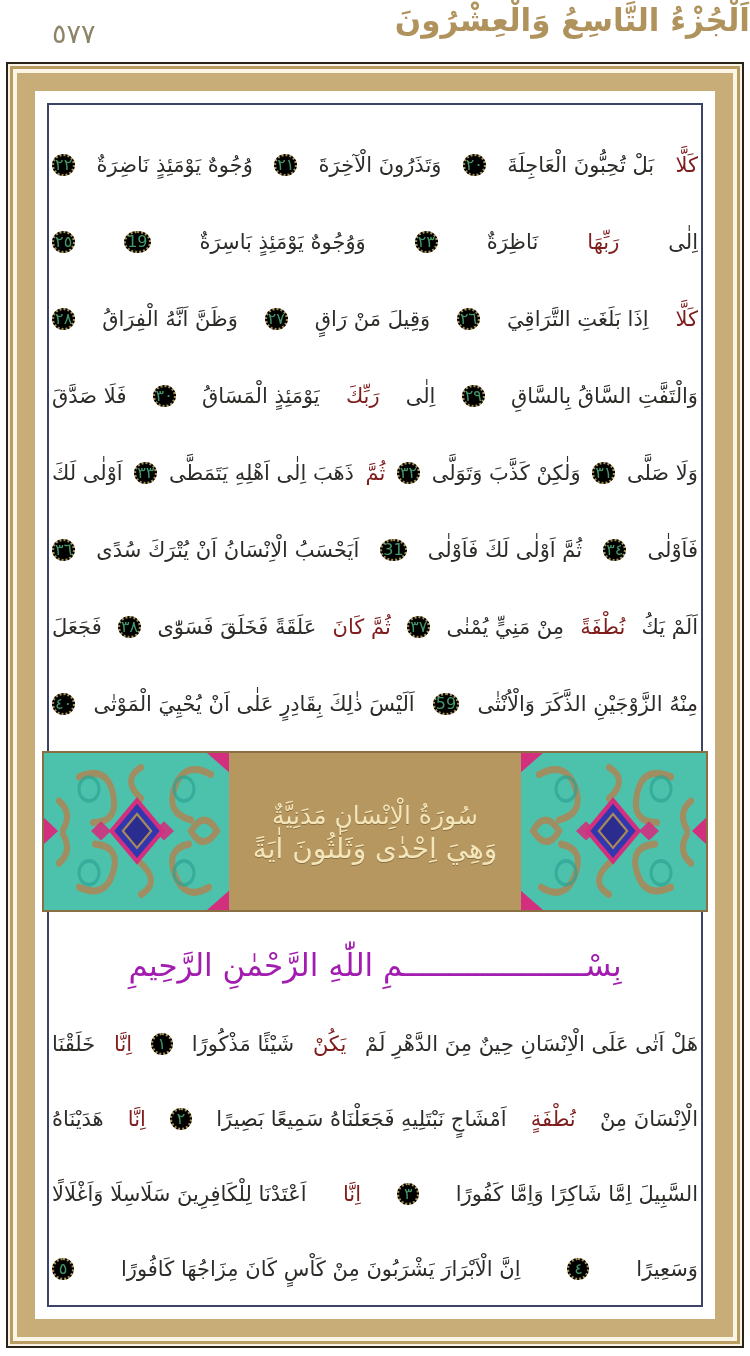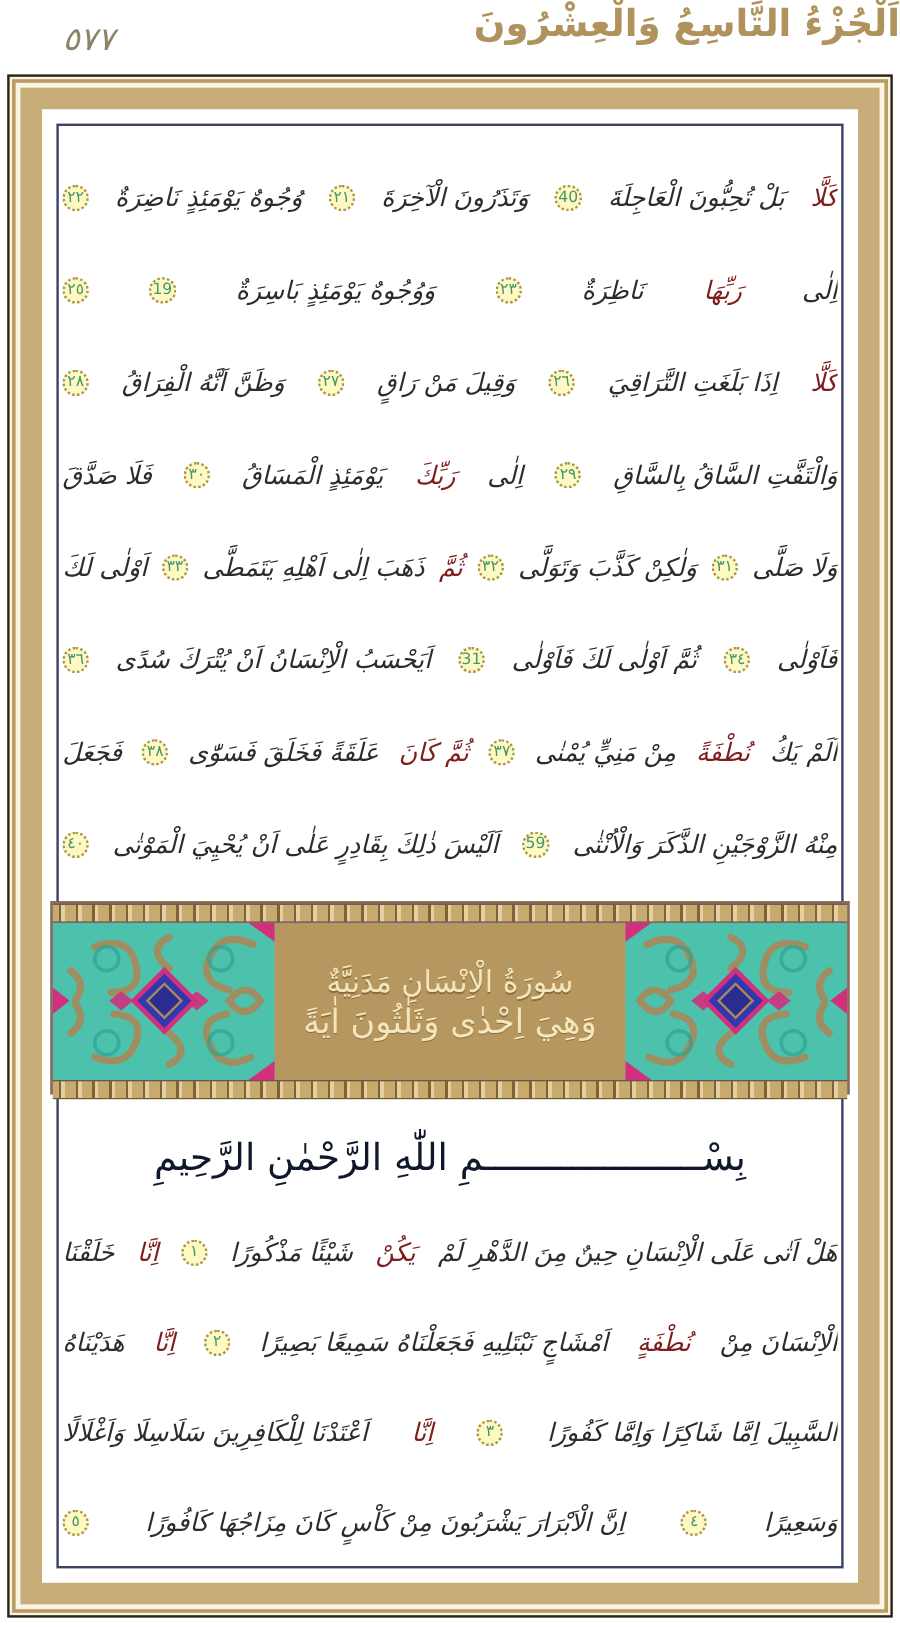--- a/index.html
+++ b/index.html
@@ -9,21 +9,21 @@
     overflow:hidden;
   }
   
   .juz-title{
     position:absolute;top:2px;left:0;right:0;text-align:right;
     font-size:31px;font-weight:bold;color:#b0925c;letter-spacing:1px;
     direction:rtl;
   }
   .page-number{
     position:absolute;top:18px;left:52px;
-    font-size:27px;color:#8d8468;letter-spacing:3px;direction:ltr;font-style:italic;
+    font-size:27px;color:#8d8468;letter-spacing:3px;direction:ltr;
   }
   
   .frame{
     position:absolute;left:6px;top:62px;width:738px;height:1286px;
     box-sizing:border-box;border:2px solid #2a2317;background:#f8f3e2;
     padding:2px;
   }
   .frame-gold{
     box-sizing:border-box;width:100%;height:100%;
     border:3px solid #b99c62;background:#faf5e4;padding:4px;
@@ -38,74 +38,74 @@
   }
   
   .lines-top{position:absolute;left:52px;width:646px;top:126px;}
   .lines-bottom{position:absolute;left:52px;width:646px;top:1006px;}
   .qline{
     height:77px;display:flex;align-items:center;justify-content:space-between;
     direction:rtl;white-space:nowrap;overflow:hidden;
     font-size:21px;color:#2e2c29;
   }
   .lines-bottom .qline{height:75px;}
-  .seg{white-space:nowrap;font-style:italic;}
+  .seg{white-space:nowrap;}
   .seg.red{color:#7f1d1d;}
   .vm{
     display:inline-block;box-sizing:border-box;min-width:22px;height:22px;
-    border-radius:50%;background:#fef9c3;border:2px dotted #a79353;
-    color:#43976b;font-size:13px;line-height:18px;text-align:center;
+    border-radius:50%;background:#000000;border:2px dotted #a79353;
+    color:#43976b;font-size:16px;line-height:18px;text-align:center;
     flex:0 0 auto;padding:0 1px;
   }
   
   .band{
     position:absolute;left:42px;width:666px;top:751px;height:161px;
-    box-sizing:border-box;border:2px solid #8a6f42;background:#8b5cf6;
-    display:flex;flex-direction:column;
+    box-sizing:border-box;border:2px solid #8a6f42;background:#ef4444;
+    display:flex;flex-direction:row;
   }
   .chain{
     height:14px;flex:0 0 auto;
     background:repeating-linear-gradient(90deg,#c8a96e 0 5px,#7d6338 5px 7px,#e3cf9f 7px 10px,#c8a96e 10px 14px);
     border-top:1px solid #6e5832;border-bottom:1px solid #6e5832;
   }
   .band-body{flex:1;display:flex;align-items:stretch;background:#b6975f;}
   .ornament{flex:0 0 185px;overflow:hidden;}
   .ornament svg{display:block;width:100%;height:100%;}
   .band-center{
     flex:1;display:flex;flex-direction:column;align-items:center;justify-content:center;
     direction:rtl;color:#f4e6bb;text-align:center;
   }
   .band-line1{font-size:25px;line-height:34px;text-shadow:0 1px 0 #8a6f42;}
   .band-line2{font-size:28px;line-height:32px;text-shadow:0 1px 0 #8a6f42;}
   
   .bismillah{
     position:absolute;left:52px;width:646px;top:926px;height:78px;
     display:flex;align-items:center;justify-content:center;
-    font-size:31px;color:#0f172a;direction:rtl;white-space:nowrap;overflow:hidden;
+    font-size:31px;color:#a21caf;direction:rtl;white-space:nowrap;overflow:hidden;
   }
 </style>
 </head>
 <body>
 
 <div class="juz-title">اَلْجُزْءُ التَّاسِعُ وَالْعِشْرُونَ</div>
 <div class="page-number">٥٧٧</div>
 
 <div class="frame">
   <div class="frame-gold">
     <div class="frame-tan">
       <div class="frame-navy"></div>
     </div>
   </div>
 </div>
 
 <div class="lines-top">
     <div class="qline">
       <span class="seg red">كَلَّا</span>
       <span class="seg">بَلْ تُحِبُّونَ الْعَاجِلَةَ</span>
-      <span class="vm">40</span>
+      <span class="vm">٢٠</span>
       <span class="seg">وَتَذَرُونَ الْآخِرَةَ</span>
       <span class="vm">٢١</span>
       <span class="seg">وُجُوهٌ يَوْمَئِذٍ نَاضِرَةٌ</span>
       <span class="vm">٢٢</span>
     </div>
     <div class="qline">
       <span class="seg">اِلٰى</span>
       <span class="seg red">رَبِّهَا</span>
       <span class="seg">نَاظِرَةٌ</span>
       <span class="vm">٢٣</span>

